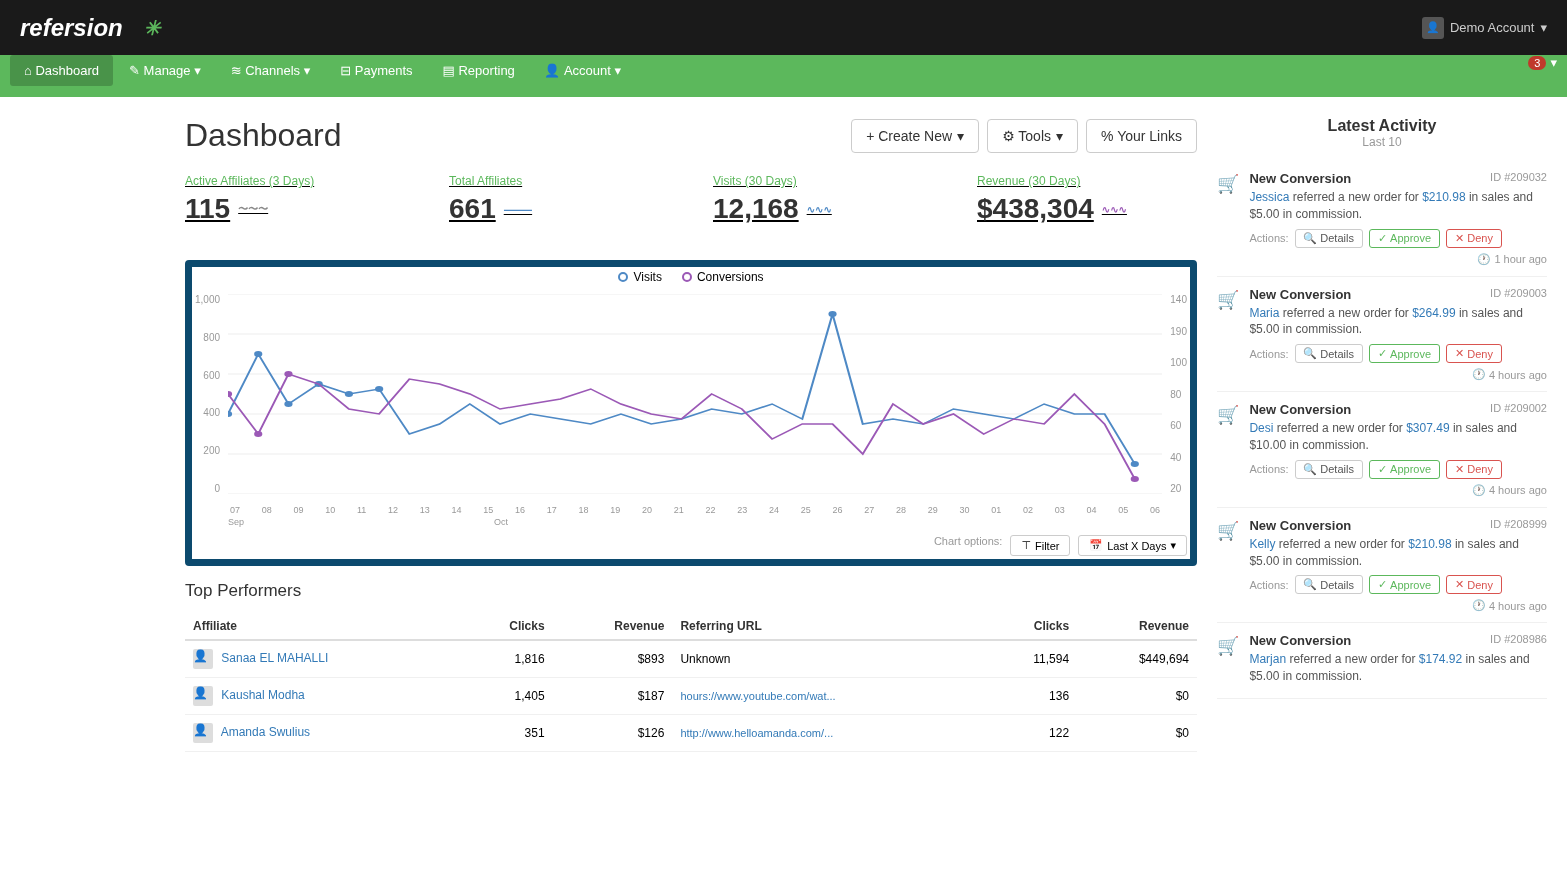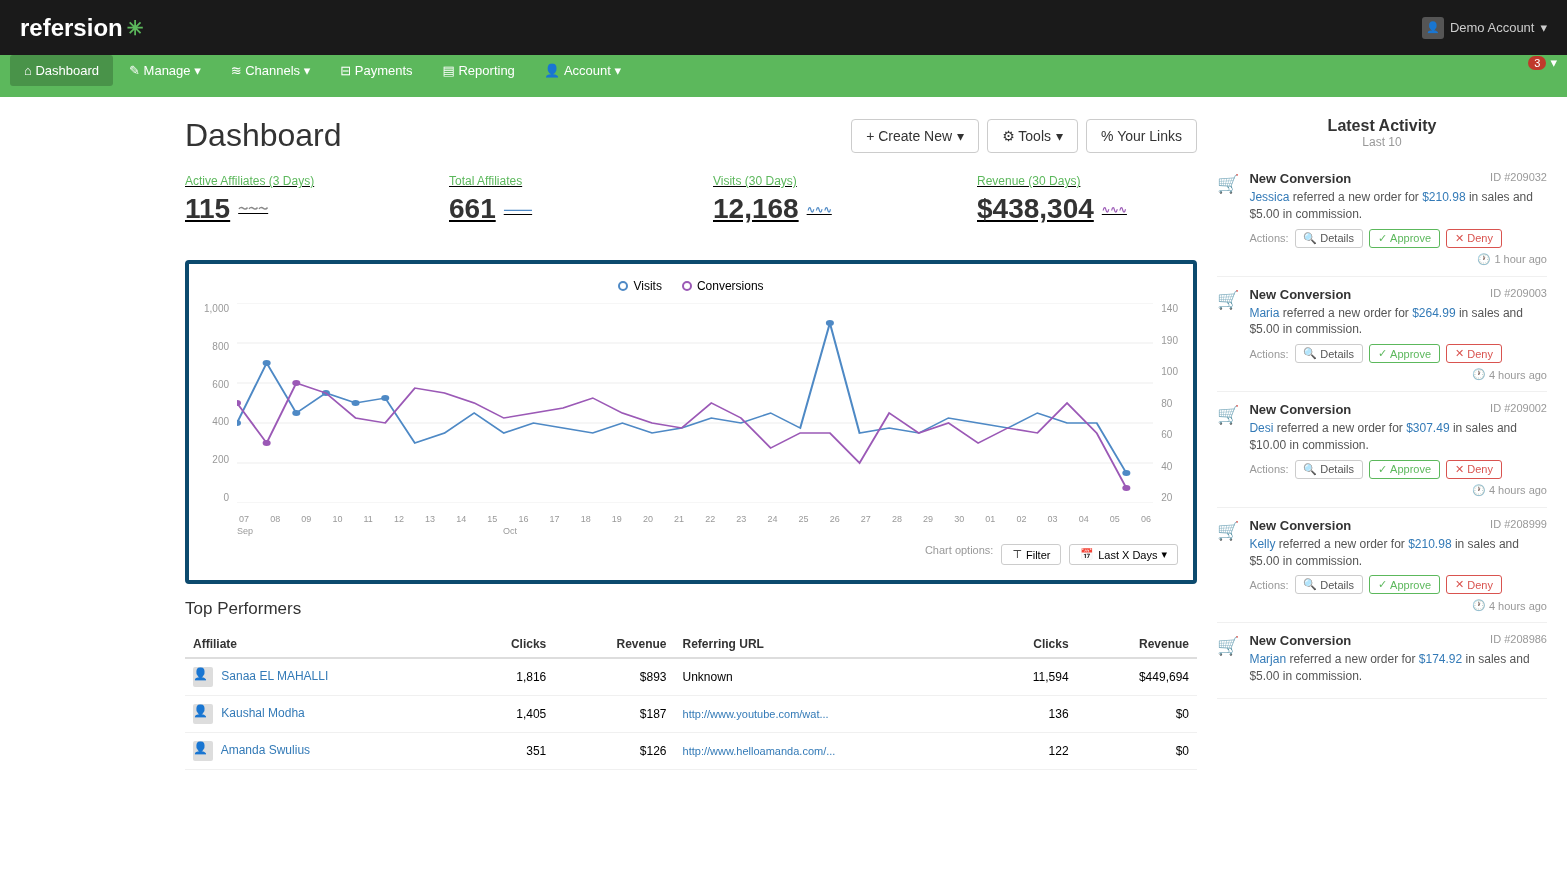--- a/index.html
+++ b/index.html
@@ -1,20 +1,20 @@
 <!DOCTYPE html>
 <html><head>
   <meta charset="utf-8">
   <style>
     * { margin: 0; padding: 0; box-sizing: border-box; }
     body { font-family: Arial, Helvetica, sans-serif; font-size: 13px; background: #d0d0d0; width: 1567px; min-height: 880px; }
 
     
     .header { background: #1a1a1a; height: 55px; display: flex; align-items: center; justify-content: space-between; padding: 0 20px; }
-    .logo { color: white; font-size: 24px; font-weight: bold; display: flex; align-items: center; gap: 4px; }
+    .logo { color: white; font-size: 24px; font-weight: bold; display: flex; align-items: center; gap: 21px; font-style: italic; }
     .logo .star { color: #5cb85c; font-size: 20px; }
     .header-right { color: #ccc; font-size: 13px; display: flex; align-items: center; gap: 6px; cursor: pointer; }
     .header-right .user-icon { background: #555; width: 22px; height: 22px; border-radius: 3px; display: inline-flex; align-items: center; justify-content: center; color: #ccc; font-size: 11px; }
 
     
     .nav { background: #5cb85c; height: 42px; display: flex; align-items: flex-start; padding: 0 10px; justify-content: space-between; }
     .nav-left { display: flex; gap: 2px; }
     .nav-item { color: white; padding: 8px 14px; text-decoration: none; font-size: 13px; display: flex; align-items: center; gap: 5px; border-radius: 3px; cursor: pointer; }
     .nav-item.active { background: rgba(0,0,0,0.2); }
     .nav-badge { background: #c0392b; color: white; border-radius: 10px; padding: 1px 6px; font-size: 11px; cursor: pointer; }
@@ -33,21 +33,21 @@
     .btn-default { background: white; border-color: #ccc; }
 
     
     .stats-row { display: flex; gap: 44px; margin-bottom: 20px; padding-bottom: 15px; text-decoration: underline; }
     .stat-item { flex: 1; }
     .stat-label { color: #5cb85c; font-size: 12px; margin-bottom: 5px; }
     .stat-value { font-size: 28px; font-weight: bold; color: #333; display: flex; align-items: center; gap: 8px; }
     .sparkline { color: #888; font-size: 10px; }
 
     
-    .chart-container { border: 4px solid #0c4a6e; border-radius: 4px; padding: 15px; margin-bottom: 15px; }
+    .chart-container { border: 7px solid #0c4a6e; border-radius: 4px; padding: 3px; margin-bottom: 15px; }
     .chart-legend { display: flex; justify-content: center; gap: 20px; margin-bottom: 10px; font-size: 12px; }
     .legend-item { display: flex; align-items: center; gap: 5px; }
     .legend-dot { width: 10px; height: 10px; border-radius: 50%; border: 2px solid; }
     .legend-dot-blue { border-color: #4e89c5; }
     .legend-dot-purple { border-color: #9b59b6; }
 
     .chart-wrap { display: flex; }
     .chart-y-left { display: flex; flex-direction: column; justify-content: space-between; text-align: right; padding-right: 8px; font-size: 10px; color: #999; height: 200px; }
     .chart-y-right { display: flex; flex-direction: column; justify-content: space-between; text-align: left; padding-left: 8px; font-size: 10px; color: #999; height: 200px; }
     .chart-main { flex: 1; }
@@ -307,21 +307,21 @@
             <td class="right">$449,694</td>
           </tr>
           <tr class="table-row">
             <td>
               <span class="affiliate-avatar">👤</span>
               <a href="#" class="affiliate-link">Kaushal Modha</a>
             </td>
             <td class="right">1,405</td>
             <td class="right">$187</td>
             <td>
-              <a href="#" class="url-link">http://www.youtube.com/wat...</a>
+              <a href="#" class="url-link">hours://www.youtube.com/wat...</a>
             </td>
             <td class="right">136</td>
             <td class="right">$0</td>
           </tr>
           <tr class="table-row">
             <td>
               <span class="affiliate-avatar">👤</span>
               <a href="#" class="affiliate-link">Amanda Swulius</a>
             </td>
             <td class="right">351</td>

